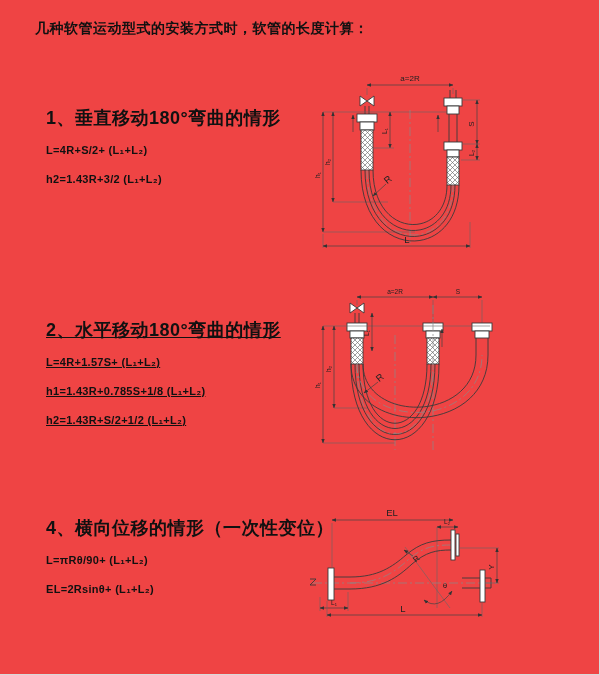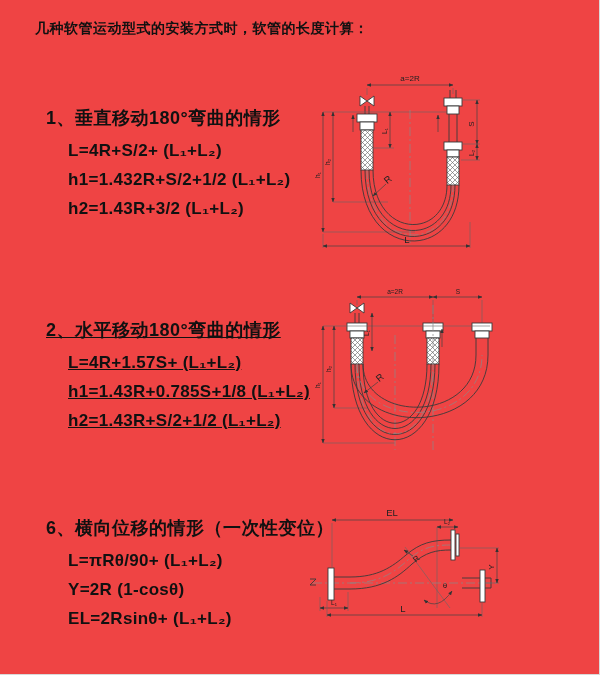--- a/index.html
+++ b/index.html
@@ -5,21 +5,21 @@
   html,body { margin:0; padding:0; }
   body {
     width:600px; height:675px; background:#ffffff; position:relative;
     font-family:"Liberation Sans","DejaVu Sans",sans-serif; color:#111;
     overflow:hidden;
   }
   .page { position:absolute; inset:0; background:#ef4444; border-right:1px solid #d9d9d9; border-bottom:1px solid #d9d9d9; }
   .title { position:absolute; left:35px; top:20px; font-size:14px; font-weight:bold; letter-spacing:0.5px; white-space:nowrap; }
   .sec { position:absolute; left:46px; }
   .sec-heading { font-size:18px; font-weight:bold; letter-spacing:0.5px; white-space:nowrap; }
-  .formula { font-size:17px; font-weight:bold; margin-left:22px; line-height:29px; white-space:nowrap; letter-spacing:0.3px; }
+  .formula { font-size:11px; font-weight:bold; line-height:29px; white-space:nowrap; letter-spacing:0.3px; }
   .formulas { margin-top:6px; }
   #sec1 { top:106px; }
   #sec2 { top:318px;text-decoration:underline; }
   #sec3 { top:516px; }
   svg.diagram { position:absolute; overflow:visible; }
   #d1 { left:310px; top:70px; }
   #d2 { left:310px; top:285px; }
   #d3 { left:300px; top:505px; }
   .ln   { stroke:#3a3a3a; fill:none; stroke-width:0.9; }
   .thin { stroke:#666; fill:none; stroke-width:0.6; }
@@ -48,21 +48,20 @@
         <rect width="5" height="5" fill="#ffffff"></rect>
         <path d="M0 5 L5 0 M0 0 L5 5" stroke="#6a6a6a" stroke-width="0.65"></path>
       </pattern>
     </defs>
   </svg>
 
   <div class="sec" id="sec1">
     <div class="sec-heading">1、垂直移动180°弯曲的情形</div>
     <div class="formulas">
       <div class="formula">L=4R+S/2+ (L₁+L₂)</div>
-      <div class="formula">h1=1.432R+S/2+1/2 (L₁+L₂)</div>
       <div class="formula">h2=1.43R+3/2 (L₁+L₂)</div>
     </div>
   </div>
 
   <svg id="d1" class="diagram" width="285" height="190" viewBox="0 0 285 190">
 
     <g>
       <line class="dim" x1="57" y1="15" x2="143" y2="15" marker-start="url(#arr)" marker-end="url(#arr)"></line>
       <line class="thin" x1="57" y1="18" x2="57" y2="25"></line>
       <line class="thin" x1="143" y1="18" x2="143" y2="24"></line>
@@ -233,24 +232,23 @@
       <path class="cl" d="M47 79 C47 145 172 145 172 70"></path>
     </g>
 
     <g>
       <line class="dim" x1="68" y1="97" x2="54" y2="108" marker-end="url(#arr)"></line>
       <text class="dlabel big" x="72" y="95" transform="rotate(-40 72 95)" text-anchor="middle">R</text>
     </g>
   </svg>
 
   <div class="sec" id="sec3">
-    <div class="sec-heading">6、横向位移的情形（一次性变位）</div>
+    <div class="sec-heading">4、横向位移的情形（一次性变位）</div>
     <div class="formulas">
       <div class="formula">L=πRθ/90+ (L₁+L₂)</div>
-      <div class="formula">Y=2R (1-cosθ)</div>
       <div class="formula">EL=2Rsinθ+ (L₁+L₂)</div>
     </div>
   </div>
 
   <svg id="d3" class="diagram" width="300" height="135" viewBox="0 0 300 135">
 
     <g>
       <line class="dim" x1="32" y1="15" x2="153" y2="15" marker-start="url(#arr)" marker-end="url(#arr)"></line>
       <line class="thin" x1="32" y1="18" x2="32" y2="62"></line>
       <text class="dlabel big" x="92" y="11" text-anchor="middle">EL</text>

